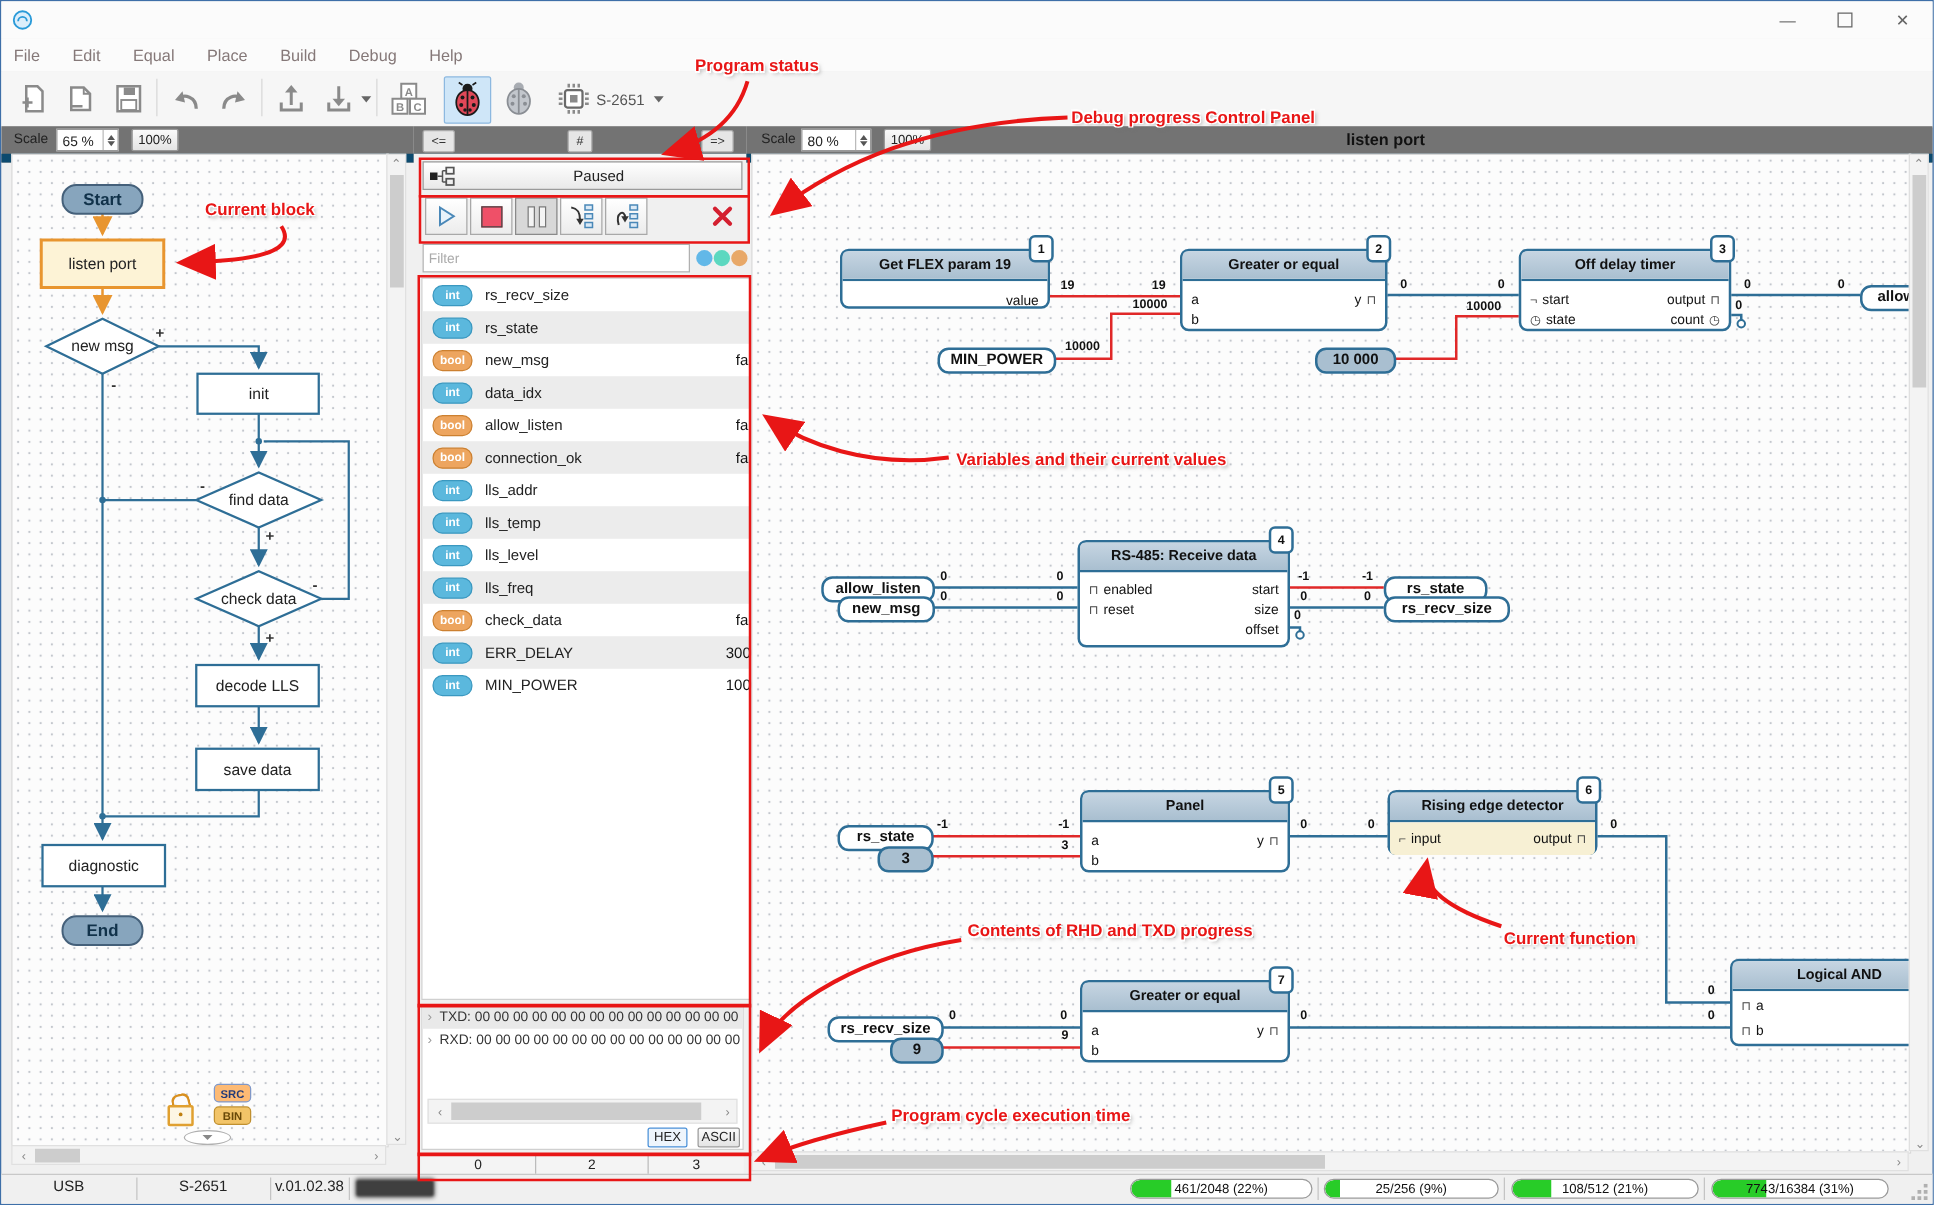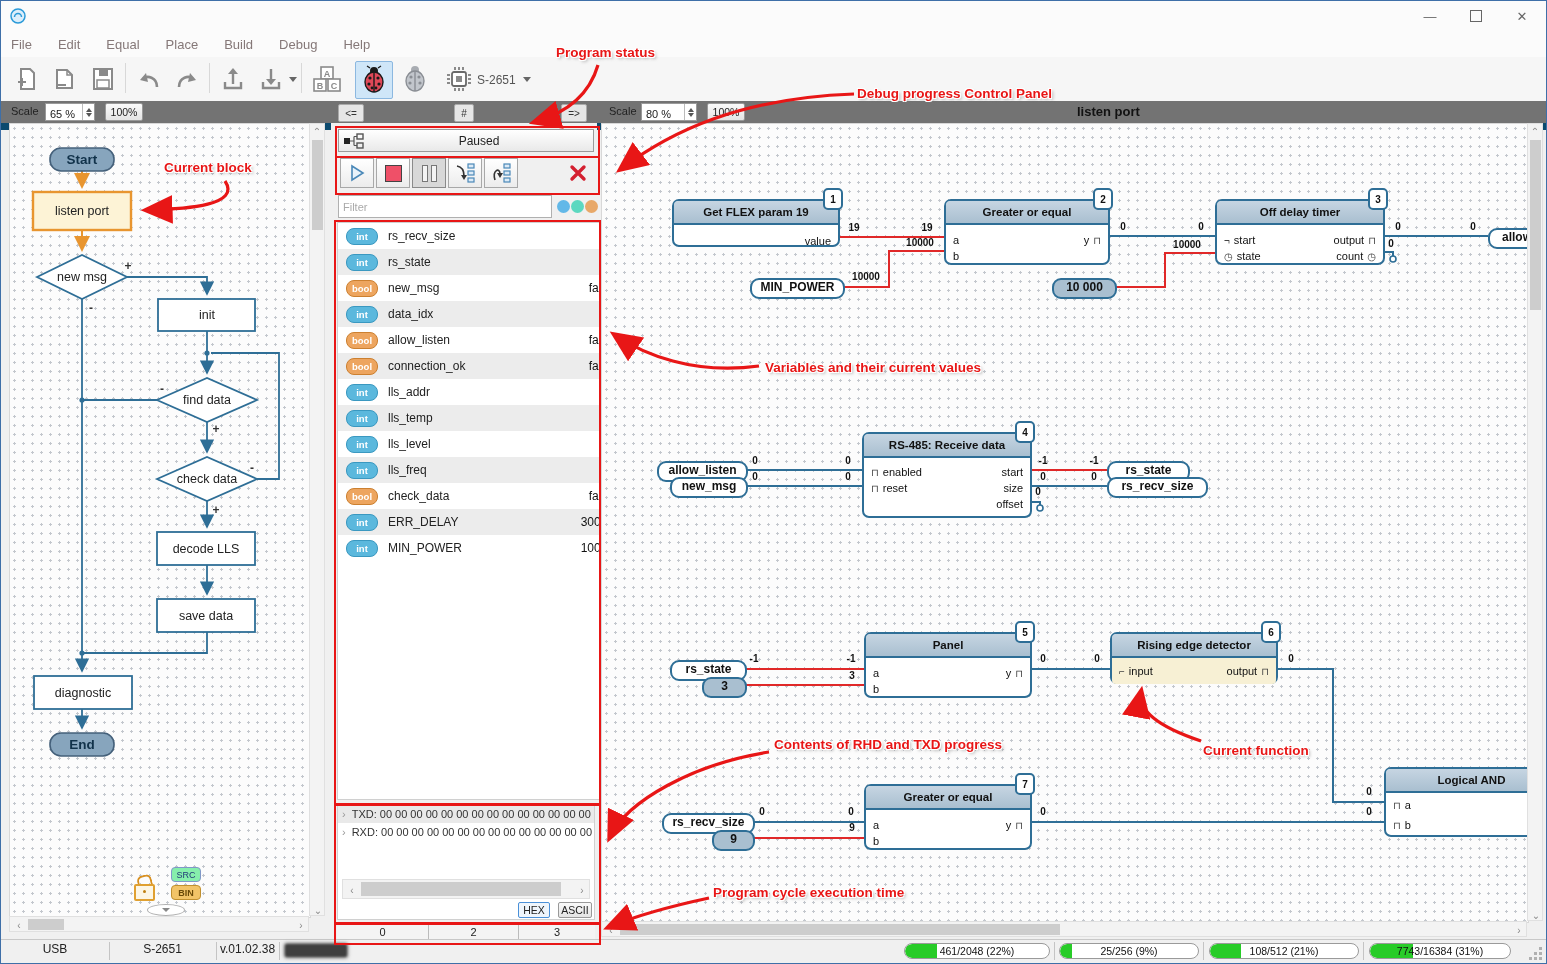--- a/index.html
+++ b/index.html
@@ -323,21 +323,21 @@
       <rect x="40" y="609" width="64" height="23" rx="11" fill="#87a5bd" stroke="#44607a" stroke-width="1.6"></rect>
       <text x="72" y="625" class="ftb">End</text>
     </g>
   </svg>
 </div>
 
 <div class="abs" style="left:136px;top:874px;width:11px;height:10px;border:2px solid #d89020;border-bottom:none;border-radius:6px 6px 0 0;transform:rotate(-14deg)"></div>
 <div class="abs" style="left:133px;top:883px;width:17px;height:13px;border:2px solid #e0a030;background:#fdf6e4;border-radius:2px">
   <div style="width:3px;height:3px;background:#c08010;border-radius:50%;margin:4px auto 0"></div>
 </div>
-<div class="abs" style="left:170px;top:866px;width:28px;height:13px;background:#86efac;border:1px solid #8098c8;border-radius:4px;font-size:9px;font-weight:normal;color:#223a78;display:flex;align-items:center;justify-content:center">SRC</div>
+<div class="abs" style="left:170px;top:866px;width:28px;height:13px;background:#fdba74;border:1px solid #8098c8;border-radius:4px;font-size:9px;font-weight:bold;color:#223a78;display:flex;align-items:center;justify-content:center">SRC</div>
 <div class="abs" style="left:170px;top:884px;width:28px;height:13px;background:#f2c468;border:1px solid #c09030;border-radius:4px;font-size:9px;font-weight:bold;color:#6a4a08;display:flex;align-items:center;justify-content:center">BIN</div>
 <div class="abs" style="left:146px;top:903px;width:36px;height:10px;background:#fff;border:1px solid #b0b0b0;border-radius:50%;display:flex;align-items:center;justify-content:center">
   <span style="width:0;height:0;border-left:4px solid transparent;border-right:4px solid transparent;border-top:4px solid #888"></span>
 </div>
 
 <div class="abs sbar" style="left:308px;top:122px;width:16px;height:793px">
   <div class="sarrow" style="height:14px">⌃</div>
   <div class="sthumb abs" style="left:2px;top:16px;width:11px;height:90px"></div>
   <div class="sarrow abs" style="left:0;top:779px;width:16px;height:14px">⌄</div>
 </div>

